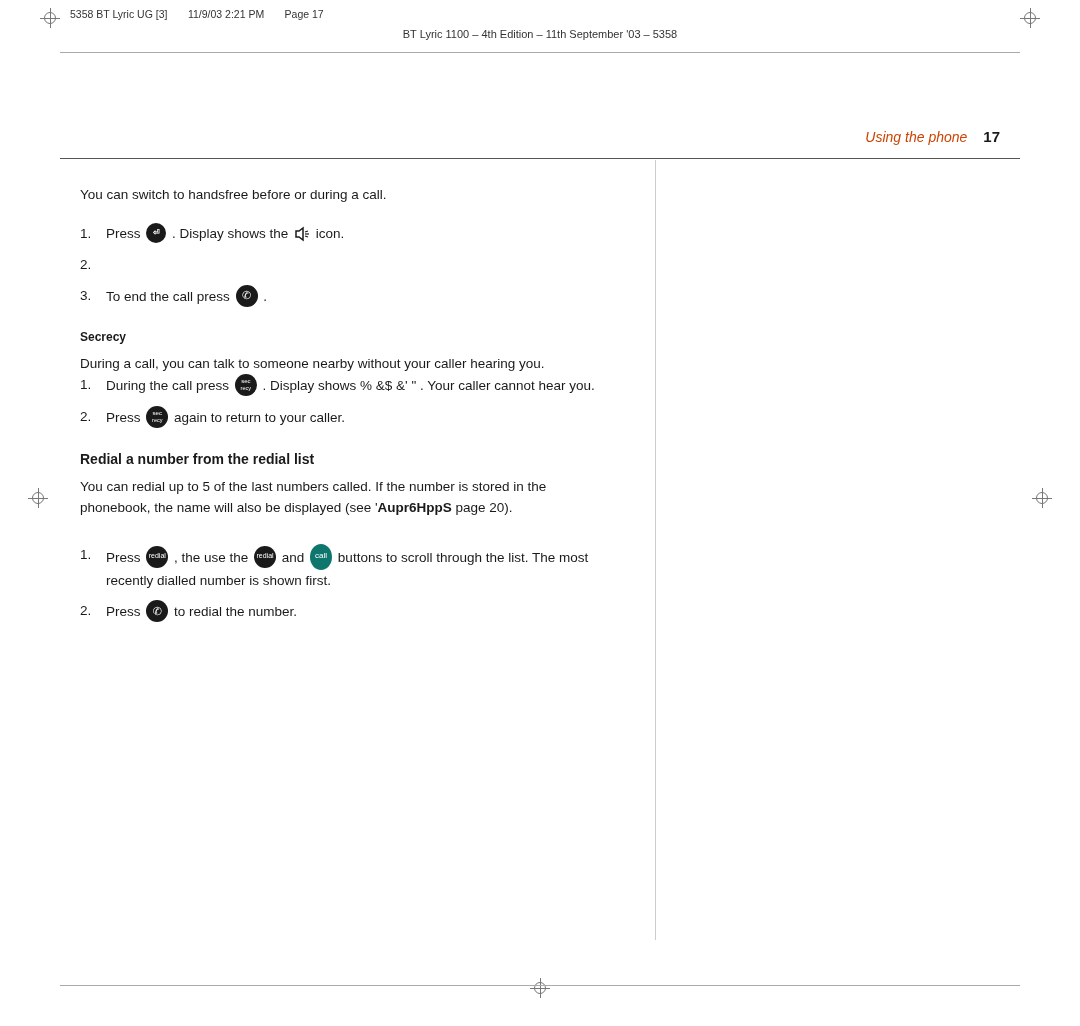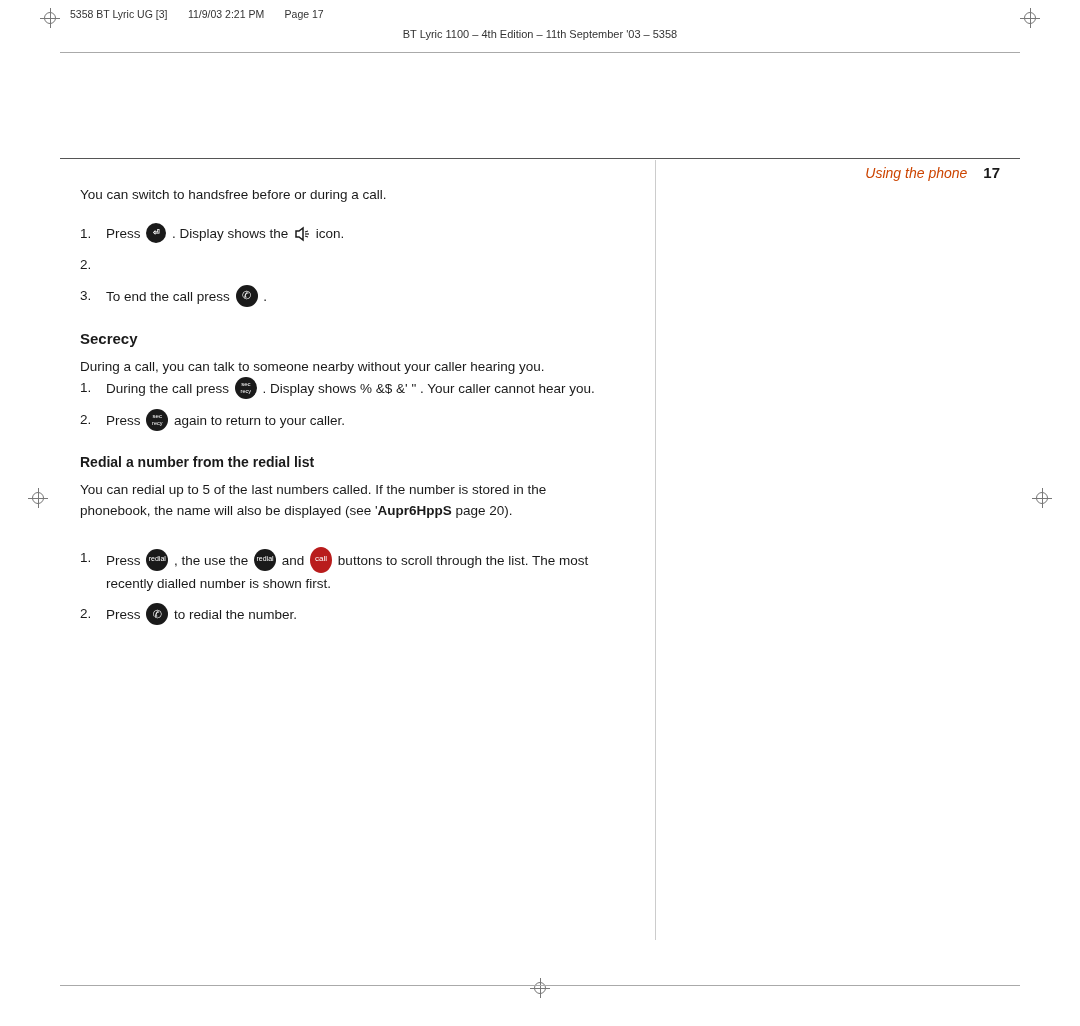--- a/index.html
+++ b/index.html
@@ -108,21 +108,21 @@
   <div style="position:absolute; top:488px; right:28px;">
     <div style="position:relative; width:20px; height:20px;">
       <div style="position:absolute; left:10px; top:0; width:1px; height:20px; background:#777;"></div>
       <div style="position:absolute; top:10px; left:0; height:1px; width:20px; background:#777;"></div>
       <div style="position:absolute; top:4px; left:4px; width:12px; height:12px; border:1px solid #777; border-radius:50%;"></div>
     </div>
   </div>
 
   <div style="position:absolute; top:128px; right:80px; display:flex; align-items:baseline; gap:16px;">
     <span style="font-style:italic; font-size:14px; color:#cc4400;text-align:right;">Using the phone</span>
-    <span style="font-size:15px; font-weight:bold; color:#1a1a1a;margin-top:36px;">17</span>
+    <span style="font-size:15px; font-weight:bold; color:#1a1a1a;">17</span>
   </div>
 
   <div style="position:absolute; top:158px; left:60px; right:60px; height:1px; background:#555;"></div>
 
   <div style="position:absolute; top:160px; left:655px; width:1px; height:780px; background:#ccc;"></div>
 
   <div class="main-content">
 
     <p style="font-size:13.5px; line-height:1.55; margin-bottom:18px;">You can switch to handsfree before or during a call.</p>
 
@@ -150,21 +150,21 @@
         <span style="min-width:18px;">3.</span>
         <span>
           To end the call press
           <span class="icon-phone-end" style="background:#1a1a1a; width:22px; height:22px; border-radius:50%; display:inline-flex; align-items:center; justify-content:center; color:#fff; font-size:11px; vertical-align:middle; margin:0 2px;">✆</span>
           .
         </span>
       </li>
     </ol>
 
     <div style="margin-top:22px;">
-      <p style="font-weight:bold; font-size:15px; margin-bottom:10px;">Secrecy</p>
+      <p style="font-weight:bold; font-size:12px; margin-bottom:10px;">Secrecy</p>
       <p style="font-size:13.5px; line-height:1.55; ">During a call, you can talk to someone nearby without your caller hearing you.</p>
 
       <ol style="list-style:none;">
         <li style="display:flex; gap:8px; margin-bottom:10px; font-size:13.5px; line-height:1.55; align-items:flex-start;">
           <span style="min-width:18px;">1.</span>
           <span>
             During the call press
             <span style="display:inline-flex; align-items:center; justify-content:center; width:22px; height:22px; background:#1a1a1a; border-radius:50%; color:#fff; font-size:7px; vertical-align:middle; margin:0 2px; position:relative; top:-1px; flex-direction:column; line-height:1.1;">
               <span style="font-size:6px; letter-spacing:0px;">sec</span>
               <span style="font-size:5.5px;">recy</span>
@@ -195,21 +195,21 @@
 
       <ol style="list-style:none;">
         <li style="display:flex; gap:8px; margin-bottom:10px; font-size:13.5px; line-height:1.55; align-items:flex-start;">
           <span style="min-width:18px;">1.</span>
           <span>
             Press
             <span style="display:inline-flex; align-items:center; justify-content:center; width:22px; height:22px; background:#1a1a1a; border-radius:50%; color:#fff; font-size:7px; vertical-align:middle; margin:0 2px; position:relative; top:-1px;">redial</span>
             , the use the
             <span style="display:inline-flex; align-items:center; justify-content:center; width:22px; height:22px; background:#1a1a1a; border-radius:50%; color:#fff; font-size:7px; vertical-align:middle; margin:0 2px; position:relative; top:-1px;">redial</span>
             and
-            <span style="display:inline-flex; align-items:center; justify-content:center; width:22px; height:26px; background:#b91c1c; border-radius:50%; color:#fff; font-size:8px; vertical-align:middle; margin:0 2px; position:relative; top:-1px;">call</span>
+            <span style="display:inline-flex; align-items:center; justify-content:center; width:22px; height:26px; background:#0f766e; border-radius:50%; color:#fff; font-size:8px; vertical-align:middle; margin:0 2px; position:relative; top:-1px;">call</span>
             buttons to scroll through the list. The most recently dialled number is shown first.
           </span>
         </li>
         <li style="display:flex; gap:8px; margin-bottom:10px; font-size:13.5px; line-height:1.55; align-items:flex-start;">
           <span style="min-width:18px;">2.</span>
           <span>
             Press
             <span class="icon-phone-end" style="background:#1a1a1a; width:22px; height:22px; border-radius:50%; display:inline-flex; align-items:center; justify-content:center; color:#fff; font-size:11px; vertical-align:middle; margin:0 2px;">✆</span>
             to redial the number.
           </span>

